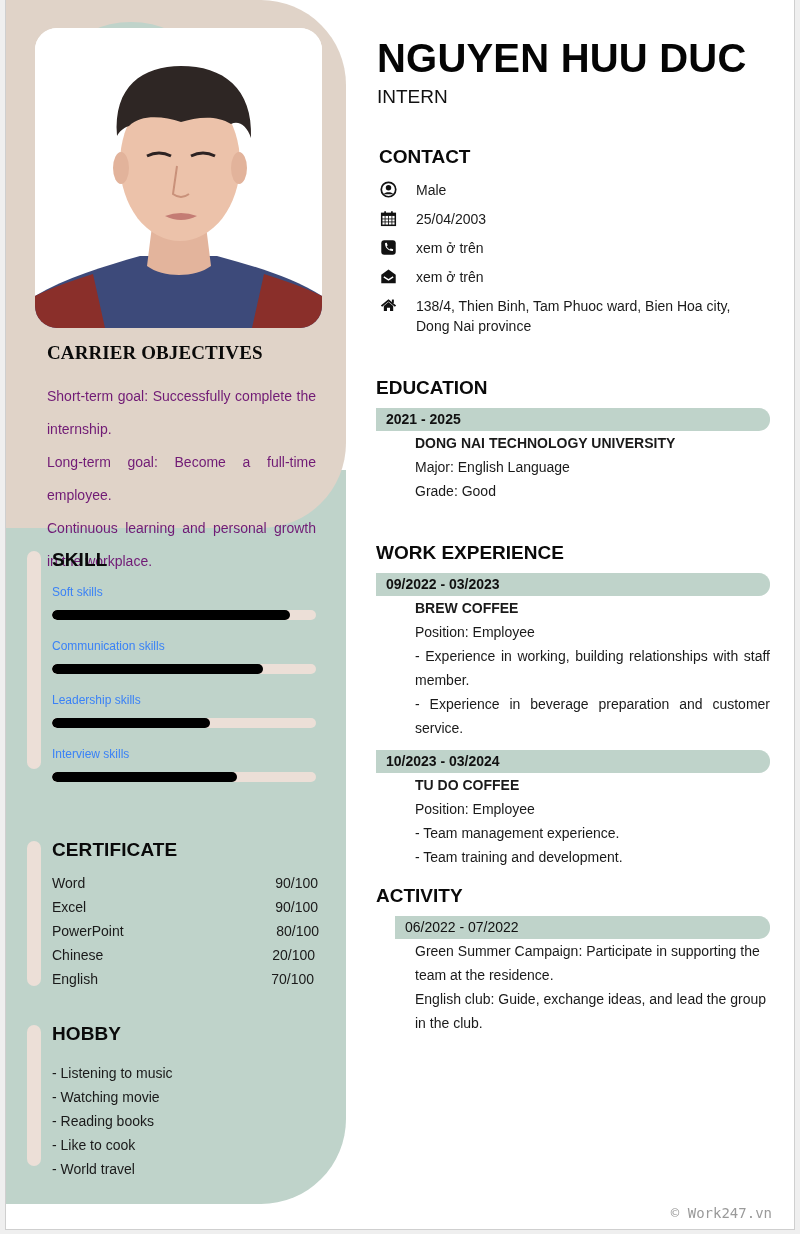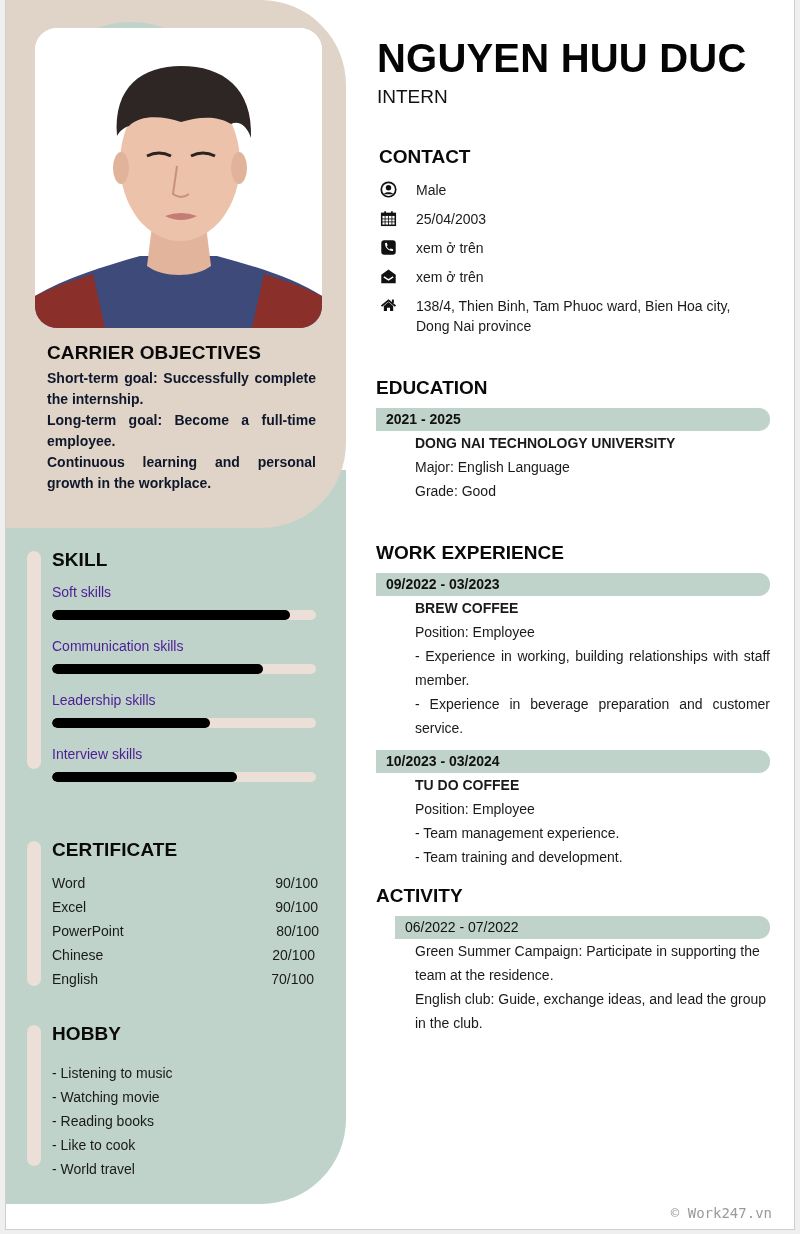--- a/index.html
+++ b/index.html
@@ -24,30 +24,30 @@
     border-radius: 50%; background: #bfd3ca;
   }
   .photo {
     position: absolute; left: 29px; top: 28px; width: 287px; height: 300px;
     border-radius: 22px; overflow: hidden; background: #fff;
   }
   .photo svg { width: 100%; height: 100%; display: block; }
 
   .objectives { position: absolute; left: 41px; top: 342px; width: 269px; }
   .sec-title-left { font-weight: bold; font-size: 19px; letter-spacing: 0.1px; color: #0a0a0a; }
-  .objectives .sec-title-left { margin-bottom: 4px; }
-  .objectives p { font-size: 14px; line-height: 21px; text-align: justify; color: #0f172a; font-weight: bold; }
+  .objectives .sec-title-left { margin-bottom: 16px; font-family: Liberation Serif, serif; }
+  .objectives p { font-size: 14px; line-height: 33px; text-align: justify; color: #701a75; }
 
   .side-bar {
     position: absolute; left: 21px; width: 14px; background: #ecdfd7; border-radius: 7px;
   }
   .skill { position: absolute; left: 46px; top: 549px; width: 264px; }
   .skill .sec-title-left { margin-bottom: 13px; }
   .skill-item { height: 54px; position: relative; }
-  .skill-label { font-size: 14px; color: #4c1d95; line-height: 16px; }
+  .skill-label { font-size: 12px; color: #3b82f6; line-height: 16px; }
   .skill-track {
     position: absolute; left: 0; top: 26px; width: 264px; height: 10px;
     background: #ecdfd7; border-radius: 5px; overflow: hidden;
   }
   .skill-fill { height: 100%; background: #000; border-radius: 5px; }
 
   .cert { position: absolute; left: 46px; top: 839px; width: 264px; }
   .cert .sec-title-left { margin-bottom: 10px; }
   .cert-row { display: flex; justify-content: space-between; font-size: 14px; line-height: 24px; color: #1a1a1a; }
   .cert-row .val { text-align: right; }

